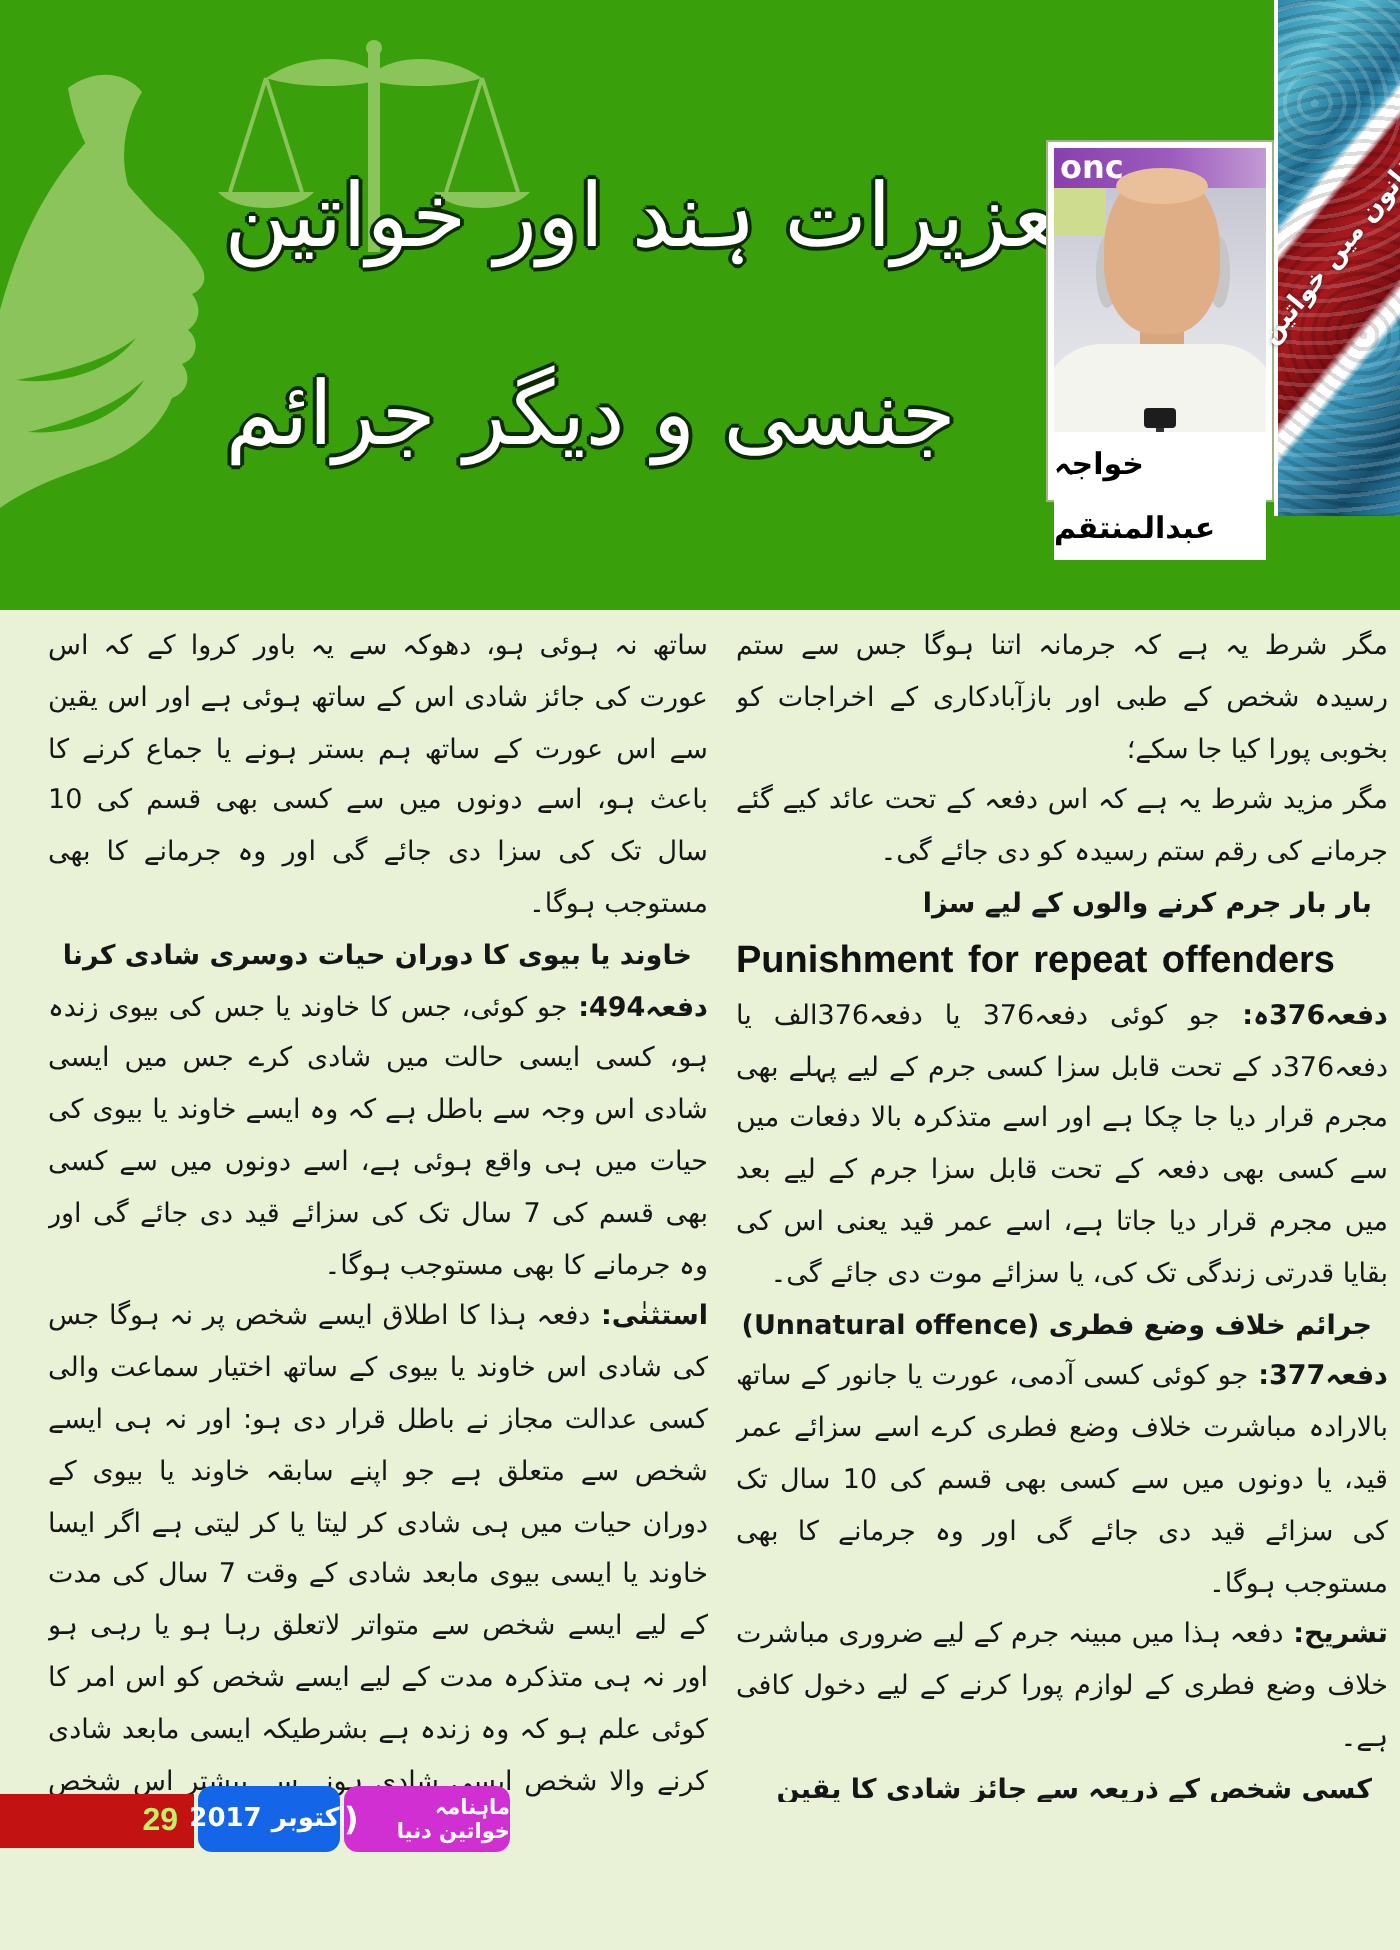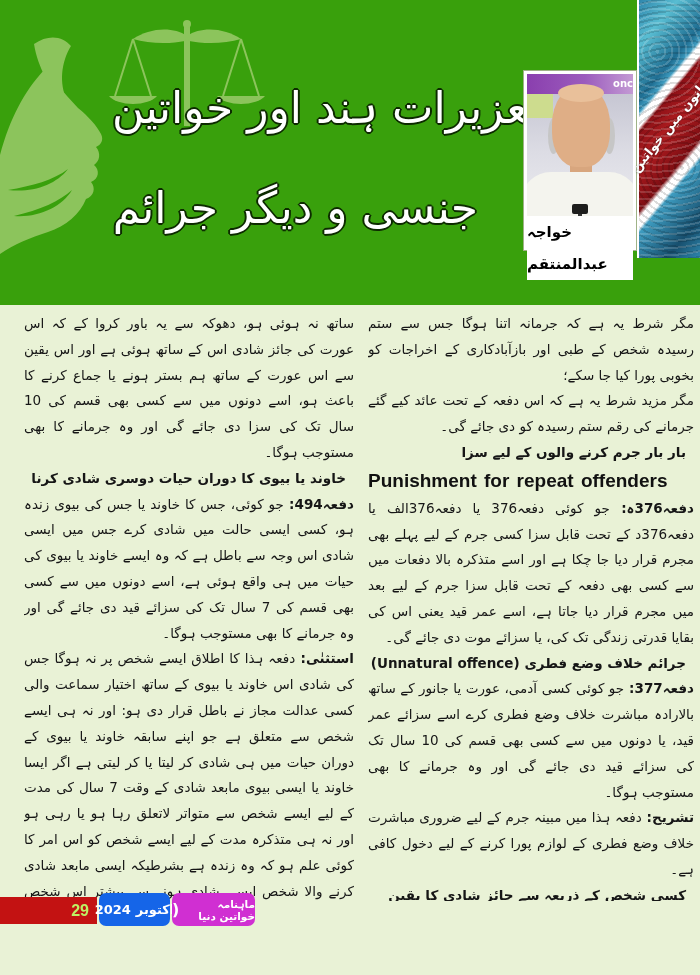--- a/index.html
+++ b/index.html
@@ -28,21 +28,21 @@
   }
   
   .photo-frame{
     position:absolute; left:523px; top:70px; width:114px; height:181px;
     background:#ffffff; box-sizing:border-box; padding:3px; border:1px solid #9fb387;
   }
   .photo{position:relative; width:106px; height:142px; overflow:hidden;
     background:linear-gradient(180deg,#bfbfcd 0%,#dcdce4 55%,#ececf0 100%);}
   .backdrop-band{position:absolute; left:0; top:0; width:100%; height:20px;
     background:linear-gradient(90deg,#8a3fae 0%,#9c5cbd 55%,#c39ad4 100%);
-    color:#fff; font-weight:bold; font-size:10px; line-height:20px; padding-left:3px; box-sizing:border-box;text-align:right;}
+    color:#fff; font-weight:bold; font-size:16px; line-height:20px; padding-left:3px; box-sizing:border-box;}
   .backdrop-patch{position:absolute; left:0; top:20px; width:26px; height:24px; background:#cddc8e;}
   .head{position:absolute; left:25px; top:11px; width:58px; height:82px;
     background:radial-gradient(ellipse at 50% 28%, #ecc49a 0%, #dfae86 55%, #c99independent 100%);
     background-color:#dfae86; border-radius:48% 48% 42% 42%;}
   .hair-left,.hair-right{position:absolute; width:11px; height:36px; background:#c6c6c6; border-radius:50%; top:44px;}
   .hair-left{left:21px;} .hair-right{left:77px;}
   .crown{position:absolute; left:31px; top:10px; width:46px; height:18px; background:#e9c09a; border-radius:50%;}
   .neck{position:absolute; left:43px; top:86px; width:22px; height:18px; background:#d8a67e;}
   .shirt{position:absolute; left:-6px; bottom:0; width:118px; height:44px; background:#f4f4ee; border-radius:30px 30px 0 0;}
   .mic{position:absolute; left:45px; bottom:2px; width:16px; height:10px; background:#1d1d1d; border-radius:2px;}
@@ -169,20 +169,20 @@
       <div class="block urdu-heading" dir="rtl">خاوند یا بیوی کا دوران حیات دوسری شادی کرنا</div>
       <div class="block urdu" dir="rtl"><b class="lead">دفعہ494: </b>جو کوئی، جس کا خاوند یا جس کی بیوی زندہ ہو، کسی ایسی حالت میں شادی کرے جس میں ایسی شادی اس وجہ سے باطل ہے کہ وہ ایسے خاوند یا بیوی کی حیات میں ہی واقع ہوئی ہے، اسے دونوں میں سے کسی بھی قسم کی 7 سال تک کی سزائے قید دی جائے گی اور وہ جرمانے کا بھی مستوجب ہوگا۔</div>
       <div class="block urdu" dir="rtl"><b class="lead">استثنٰی: </b>دفعہ ہذا کا اطلاق ایسے شخص پر نہ ہوگا جس کی شادی اس خاوند یا بیوی کے ساتھ اختیار سماعت والی کسی عدالت مجاز نے باطل قرار دی ہو: اور نہ ہی ایسے شخص سے متعلق ہے جو اپنے سابقہ خاوند یا بیوی کے دوران حیات میں ہی شادی کر لیتا یا کر لیتی ہے اگر ایسا خاوند یا ایسی بیوی مابعد شادی کے وقت 7 سال کی مدت کے لیے ایسے شخص سے متواتر لاتعلق رہا ہو یا رہی ہو اور نہ ہی متذکرہ مدت کے لیے ایسے شخص کو اس امر کا کوئی علم ہو کہ وہ زندہ ہے بشرطیکہ ایسی مابعد شادی کرنے والا شخص ایسی شادی ہونے سے پیشتر اس شخص کو جس کے ساتھ ایسی شادی ہوئی ہو، اس مرد یا عورت کے علم میں جس قدر حقائق ہوں واضح کر دیے جائیں۔</div>
     </div>
 
   <div class="foot-red">
     <span>29</span>
   </div>
   <div class="foot-blue">
     <span>اکتوبر</span>
-    <span>2024</span>
+    <span>2017</span>
   </div>
   <div class="foot-magenta">
     <span>ماہنامہ خواتین دنیا</span>
     <span class="paren">(</span>
   </div>
 
 </div>
 
 </body></html>

